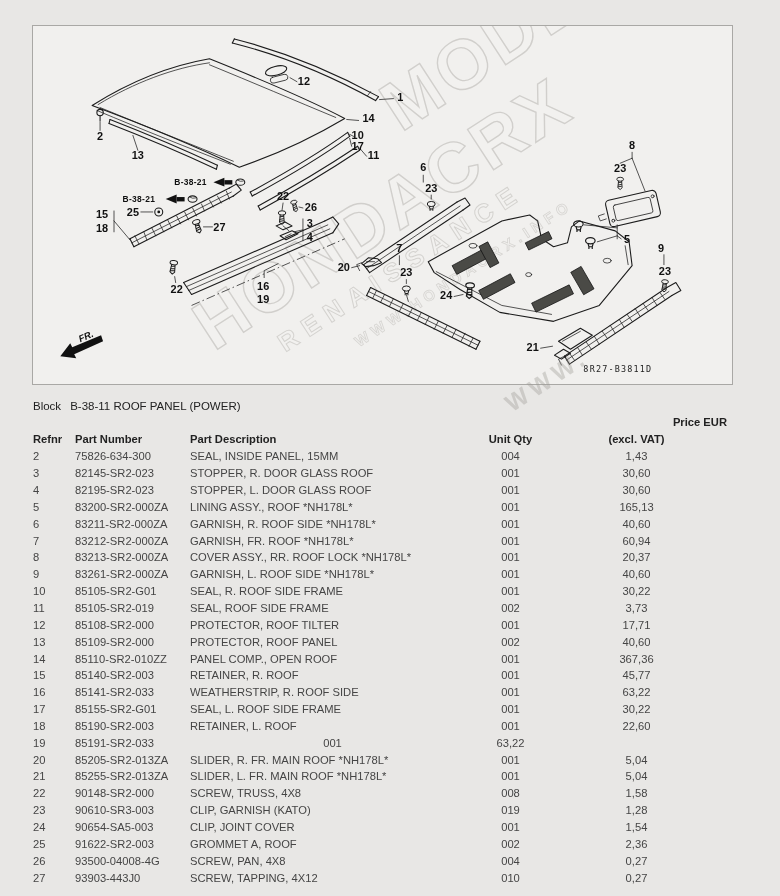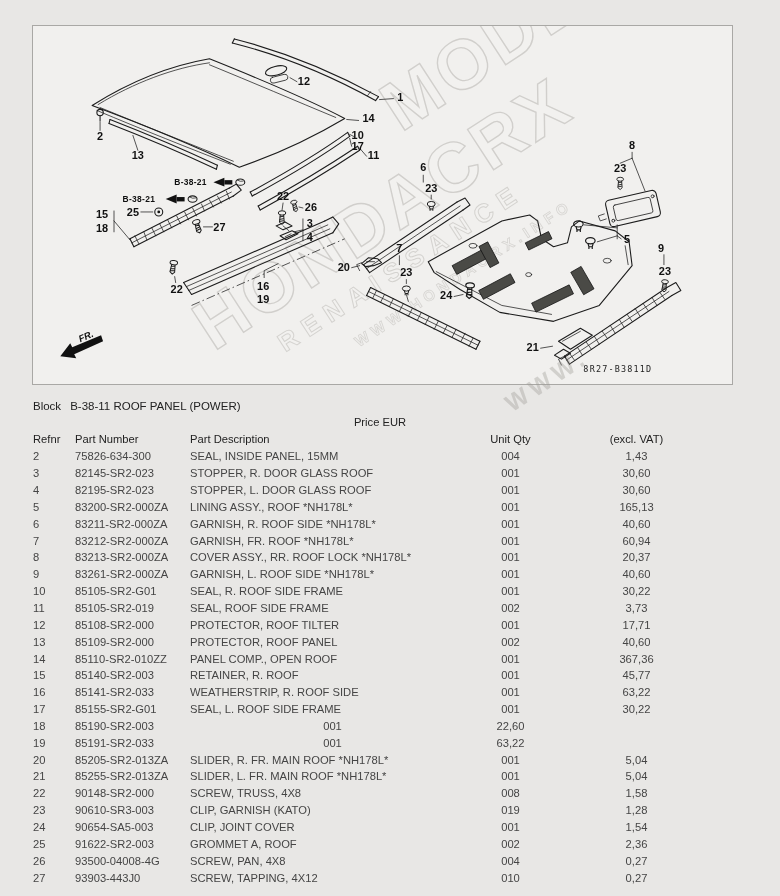--- a/index.html
+++ b/index.html
@@ -39,22 +39,22 @@
     position:absolute;left:33px;top:400px;font-size:11.5px;color:#222;
   }
   #block-line .block-label{font-weight:normal;margin-right:9px;}
 
   #parts-table{position:absolute;left:33px;top:414px;width:694px;font-size:11.2px;}
   .trow{
     display:grid;grid-template-columns:42px 115px 285px 71px 1fr;
     height:16.85px;align-items:center;white-space:nowrap;
   }
   .trow .num{text-align:center;}
-  #price-hdr-1{height:16px;text-align:center;font-weight:normal;color:#222;line-height:16px;}
-  #hdr-row{font-weight:normal;color:#222;height:18px;}
+  #price-hdr-1{height:16px;text-align:right;font-weight:bold;color:#222;line-height:16px;}
+  #hdr-row{font-weight:bold;color:#222;height:18px;}
   #rows{color:#454545;}
 </style>
 </head>
 <body>
 
 <div id="diagram-box">
   <svg id="diagram-svg" viewBox="0 0 700 360">
     <defs>
       <g id="scr">
         <ellipse cx="0" cy="-1" rx="3.8" ry="2.2"></ellipse>
@@ -460,20 +460,21 @@
     <span>17</span>
     <span>85155-SR2-G01</span>
     <span>SEAL, L. ROOF SIDE FRAME</span>
     <span class="num">001</span>
     <span class="num">30,22</span>
   </div>
 
   <div class="trow">
     <span>18</span>
     <span>85190-SR2-003</span>
+    <span>RETAINER, L. ROOF</span>
     <span class="num">001</span>
     <span class="num">22,60</span>
   </div>
 
   <div class="trow">
     <span>19</span>
     <span>85191-SR2-033</span>
     <span class="num">001</span>
     <span class="num">63,22</span>
   </div>

